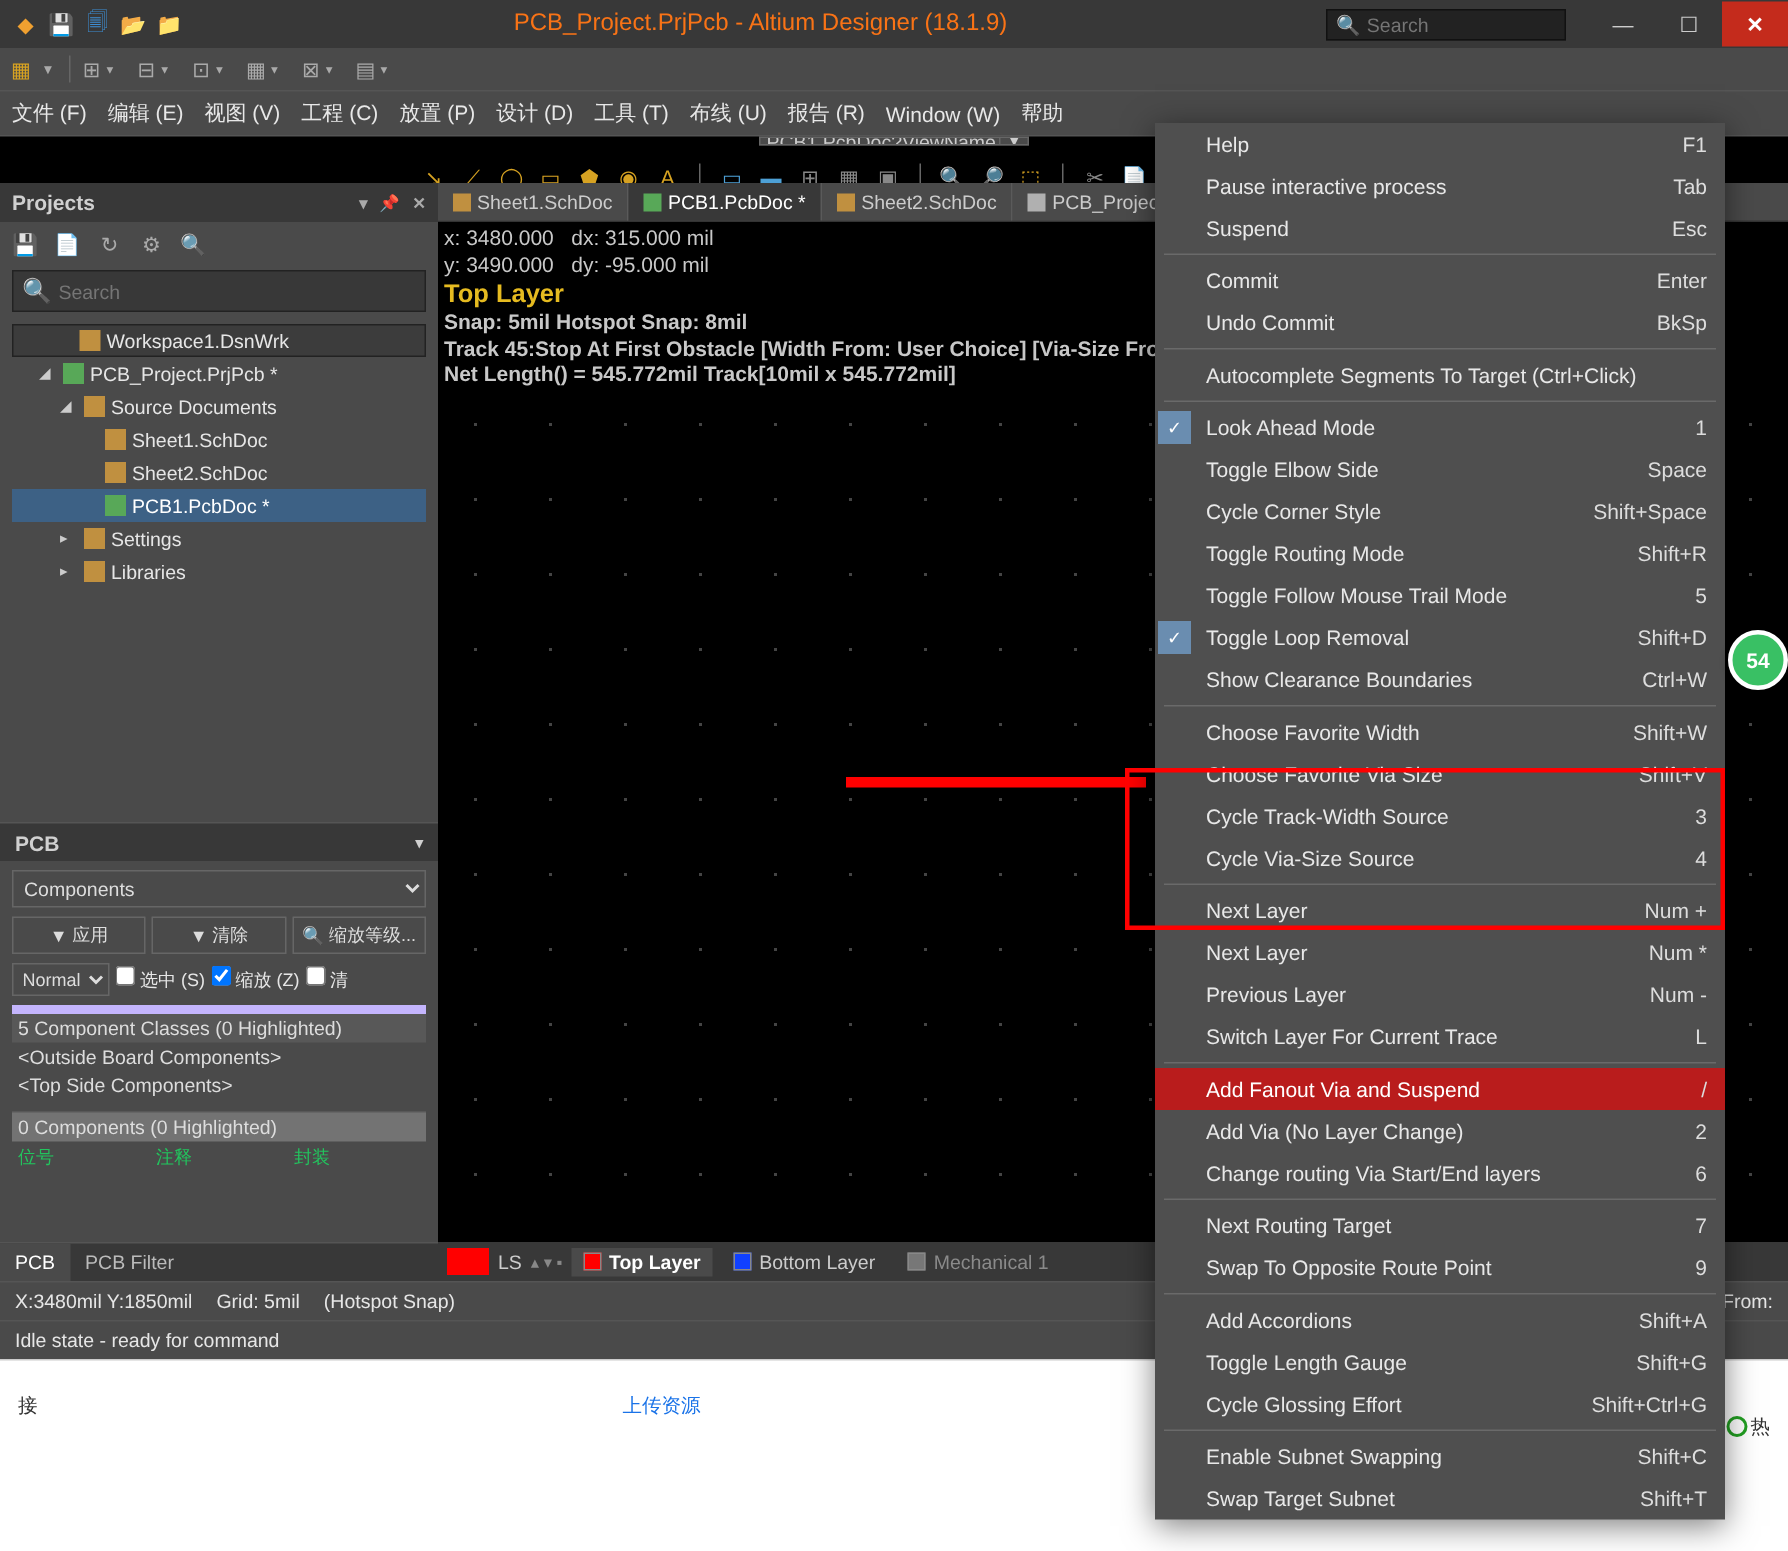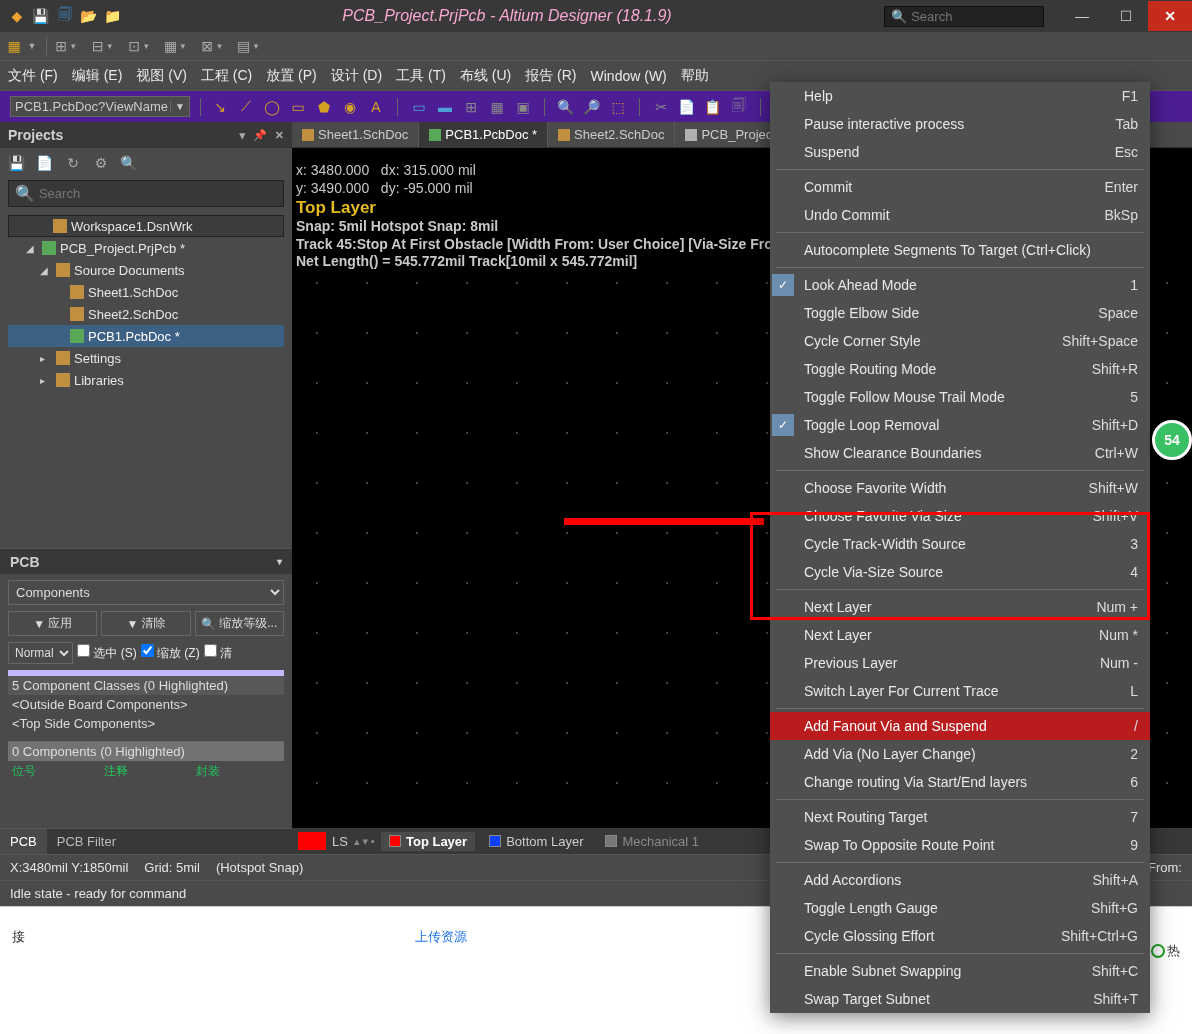--- a/index.html
+++ b/index.html
@@ -2,37 +2,37 @@
 <html><head>
 <meta charset="utf-8">
 <style>
 * { margin:0; padding:0; box-sizing:border-box; font-family:"Segoe UI","Microsoft YaHei",sans-serif; }
 body { background:#fff; width:1192px; height:1034px; overflow:hidden; position:relative; }
 .titlebar { height:32px; background:#383838; color:#e8e8e8; display:flex; align-items:center; }
 .tb-icons { display:flex; gap:2px; padding:0 6px; }
 .tb-icon { width:22px; height:22px; display:flex; align-items:center; justify-content:center; color:#c0c0c0; font-size:14px; }
 .tb-icon.orange { color:#f0a030; }
 .tb-icon.blue { color:#3d8fd6; }
-.tb-title { flex:1; text-align:center; font-size:16px; color:#f9a8d4;font-style:italic; }
+.tb-title { flex:1; text-align:center; font-size:16px; color:#f97316; }
 .tb-search { width:160px; background:#222; border:1px solid #111; color:#aaa; font-size:13px; padding:2px 6px; display:flex; align-items:center; gap:4px; }
 .tb-search input { background:transparent; border:none; outline:none; color:#ccc; width:120px; font-size:13px; }
 .win-btns { display:flex; margin-left:16px; }
 .win-btn { width:44px; height:30px; display:flex; align-items:center; justify-content:center; color:#ccc; font-size:14px; }
 .win-btn.close { background:#c42b1c; color:#fff; font-weight:bold; }
 
 .menubar { height:28px; background:#4a4a4a; display:flex; align-items:center; padding:0 4px; }
 .dropdown-btn { display:flex; align-items:center; padding:0 2px; gap:2px; }
 .menubar .sep { width:1px; height:18px; background:#666; margin:0 4px; }
 .menu-icons { display:flex; gap:10px; }
 .menu-icon { width:16px; height:16px; color:#aaa; font-size:14px; display:flex; align-items:center; justify-content:center; }
 
 .menutext { height:30px; background:#4a4a4a; display:flex; align-items:center; padding:0 8px; gap:14px; font-size:14px; color:#e8e8e8; border-top:1px solid #555; }
 .menutext span { cursor:default;text-align:center; }
 
-.toolbar2 { height:32px; background:#4c1d95; display:flex; align-items:center; padding:0 10px; gap:6px; border-top:1px solid #555; font-size:13px; color:#ccc; }
+.toolbar2 { height:32px; background:#000000; display:flex; align-items:center; padding:0 10px; gap:6px; border-top:1px solid #555; font-size:13px; color:#ccc;flex-direction:column; }
 .file-label { background:#4a4a4a; border:1px solid #666; padding:2px 4px; width:180px; overflow:hidden; white-space:nowrap; display:flex; align-items:center; }
 .file-label .dd { margin-left:auto; font-size:10px; border-left:1px solid #666; padding-left:4px; }
 .tb2-icons { display:flex; gap:8px; }
 .tb2-icon { width:18px; height:18px; display:flex; align-items:center; justify-content:center; font-size:14px; }
 
 .workspace { display:flex; height:732px; background:#4a4a4a; position:relative; }
 .left-panel { width:292px; display:flex; flex-direction:column; background:#4a4a4a; }
 .panel-header { height:26px; background:#383838; color:#d0d0d0; display:flex; align-items:center; padding:0 8px; font-size:14px; font-weight:600; }
 .panel-header-right { margin-left:auto; display:flex; gap:8px; font-size:11px; color:#aaa; }
 .panel-tools { height:30px; display:flex; align-items:center; padding:0 8px; gap:10px; }
@@ -60,21 +60,21 @@
 .pcb-table { border-top:1px solid #666; margin-top:8px; }
 .pcb-thead { display:flex; font-size:12px; }
 .pcb-thead div { flex:1; padding:2px 4px; color:#22c55e; }
 
 .main-area { flex:1; display:flex; flex-direction:column; background:#4a4a4a; position:relative; }
 .tabs { height:26px; display:flex; background:#4a4a4a; border-bottom:1px solid #333; }
 .tab { padding:0 10px; display:flex; align-items:center; gap:4px; font-size:13px; color:#ccc; border-right:1px solid #5a5a5a; background:#4a4a4a; }
 .tab.active { background:#383838; color:#fff; }
 .tab-icon { width:12px; height:12px; }
 .canvas { flex:1; background:#000; position:relative; overflow:hidden; }
-.coord-overlay { position:absolute; top:14px; left:4px; font-size:14px; font-family:Arial,sans-serif; color:#c8c8c8; line-height:1.25; }
+.coord-overlay { position:absolute; top:2px; left:4px; font-size:14px; font-family:Arial,sans-serif; color:#c8c8c8; line-height:1.25; }
 .coord-overlay .lay { color:#e6bb20; font-weight:bold; font-size:17px; }
 .coord-overlay .info { color:#c8c8c8; font-weight:600; font-size:14px; }
 .dots-grid { position:absolute; inset:110px 0 0 0; background-image:radial-gradient(#444 1px, transparent 1px); background-size:50px 50px; }
 .red-track { position:absolute; left:272px; top:370px; width:200px; height:7px; background:#ff0000; }
 
 .layer-bar { height:26px; background:#383838; display:flex; align-items:center; padding:0 6px; font-size:13px; color:#ccc; gap:6px; }
 .ls-swatch { width:28px; height:18px; background:#ff0000; }
 .layer-tab { padding:2px 8px; display:flex; align-items:center; gap:5px; }
 .layer-tab.active { background:#4a4a4a; color:#fff; font-weight:600; }
 .lyr-sw { width:12px; height:12px; border:1px solid #888; }

